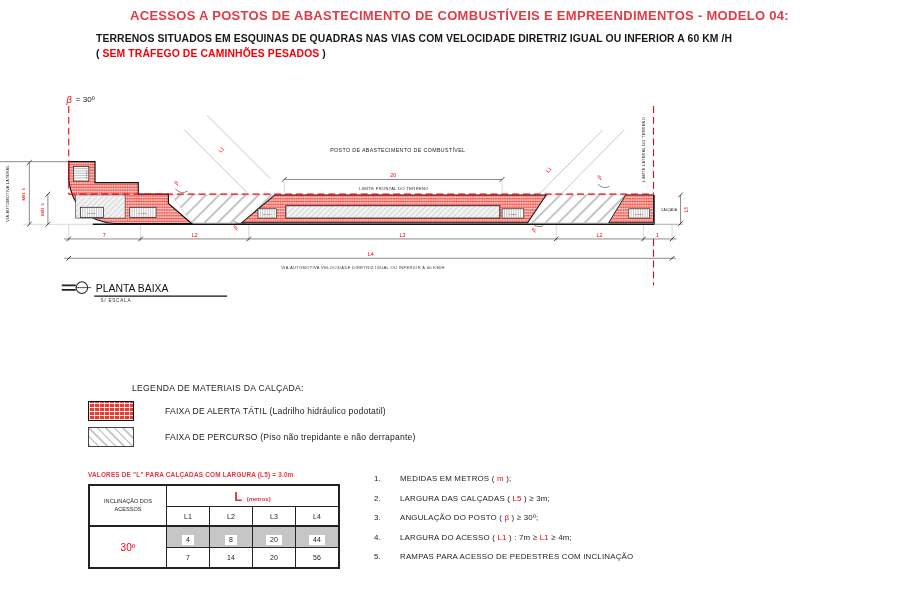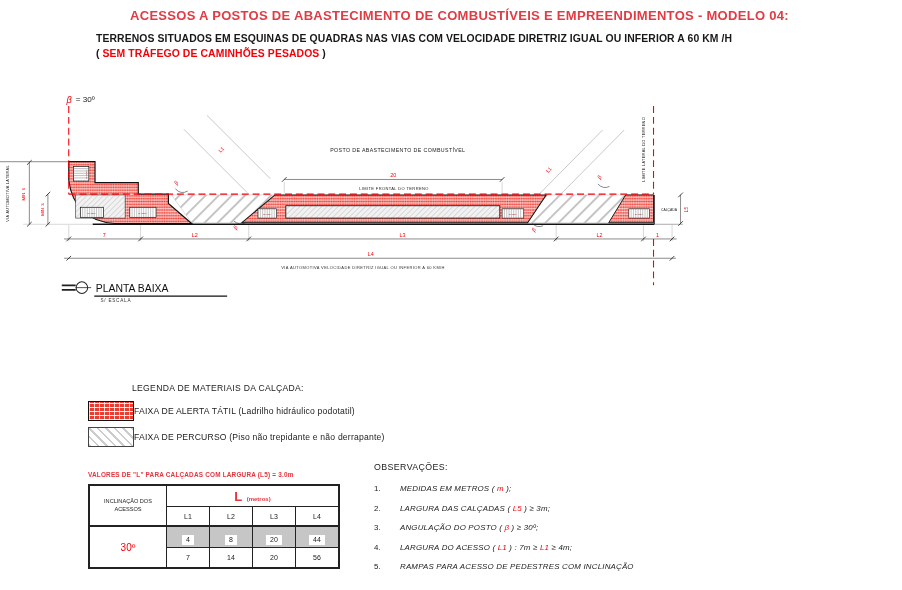--- a/index.html
+++ b/index.html
@@ -11,41 +11,41 @@
   .hdr-sub{left:96px;font-size:10.4px;font-weight:bold;color:#181818;letter-spacing:.1px;white-space:nowrap;}
   svg text{font-family:"Liberation Sans",sans-serif;}
   .legend-title{font-size:8.6px;color:#222;letter-spacing:.3px;}
   .legend-row{position:absolute;display:flex;align-items:center;}
   .swatch{width:46px;height:20px;border:1.4px solid #111;box-sizing:border-box;}
   .swatch-alert{background-color:#ee3b30;
     background-image:repeating-linear-gradient(0deg,rgba(255,255,255,.9) 0 1px,transparent 1px 4px),
                      repeating-linear-gradient(90deg,rgba(255,255,255,.75) 0 1px,transparent 1px 5px);}
   .swatch-perc{border-width:1px;border-color:#444;background-color:#fff;
     background-image:repeating-linear-gradient(45deg,#ccc 0 1.5px,transparent 1.5px 6px);}
-  .legend-label{font-size:8.6px;color:#222;letter-spacing:.2px;white-space:nowrap;}
+  .legend-label{font-size:8.6px;color:#222;margin-left:31px;letter-spacing:.2px;white-space:nowrap;}
   .tbl-title{font-size:9.5px;font-weight:bold;color:#e8333c;letter-spacing:.3px;}
   .tbl-sub{font-size:6.4px;font-weight:bold;color:#e8333c;letter-spacing:.2px;margin-top:3px;white-space:nowrap;}
   table.t4{border-collapse:collapse;margin-top:6px;border:2.5px solid #222;}
   table.t4 td,table.t4 th{border:1.5px solid #222;text-align:center;vertical-align:middle;font-weight:normal;}
   .t4 .hleft{width:74px;font-size:5.6px;color:#222;line-height:1.3;}
   .t4 .lbig{font-size:13px;font-weight:bold;color:#e8333c;}
   .t4 .lunit{font-size:6px;font-weight:bold;color:#e8333c;}
   .t4 .colh{width:40px;height:16px;font-size:7px;color:#222;}
   .t4 .lrow{height:18px;}
   .t4 .body-top{border-top:2.5px solid #222;}
   .t4 .incl{font-size:10px;color:#f50009;margin-top:45px;}
   .t4 .gcell{background:#c6c6c6;height:17px;}
   .t4 .wcell{background:#fff;height:17px;}
   .t4 .chip{display:inline-block;background:#fff;font-size:7px;padding:0 4px;line-height:10px;}
   .t4 .wnum{font-size:7px;}
   .obs-title{font-size:8.8px;color:#222;letter-spacing:.4px;}
   .obs-list{margin-top:12px;}
   .obs-item{display:flex;font-size:7.9px;color:#222;letter-spacing:.2px;margin-bottom:10.5px;}
   .obs-num{width:26px;flex:0 0 26px;}
-  .obs-text{white-space:nowrap;font-style:italic;}
+  .obs-text{white-space:nowrap;}
 </style>
 </head>
 <body>
 
 <div class="abs hdr-title">ACESSOS A POSTOS DE ABASTECIMENTO DE COMBUSTÍVEIS E EMPREENDIMENTOS - MODELO 04:</div>
 <div class="abs hdr-sub" style="top:33px;">TERRENOS SITUADOS EM ESQUINAS DE QUADRAS NAS VIAS COM VELOCIDADE DIRETRIZ IGUAL OU INFERIOR A 60 KM /H</div>
 <div class="abs hdr-sub" style="top:48px;"><span>( </span><span class="rd">SEM TRÁFEGO DE CAMINHÕES PESADOS</span><span> )</span></div>
 
 <svg class="abs" style="left:0;top:86px;" width="902" height="292" viewBox="0 86 902 378" preserveAspectRatio="xMinYMin meet">
   <defs>
@@ -234,21 +234,20 @@
       <td class="wcell wnum">7</td>
       <td class="wcell wnum">14</td>
       <td class="wcell wnum">20</td>
       <td class="wcell wnum">56</td>
     </tr>
   </tbody>
     </table>
 </div>
 
 <div class="abs" style="left:374px;top:462px;width:420px;">
-  <div class="obs-title">OBSERVAÇÕES:</div>
   <div class="obs-list">
     <div class="obs-item">
         <span class="obs-num">1.</span>
         <span class="obs-text"><span>MEDIDAS EM METROS ( </span><span class="rd">m</span><span> );</span></span>
       </div>
     <div class="obs-item">
         <span class="obs-num">2.</span>
         <span class="obs-text"><span>LARGURA DAS CALÇADAS ( </span><span class="rd">L5</span><span> ) ≥ 3m;</span></span>
       </div>
     <div class="obs-item">

